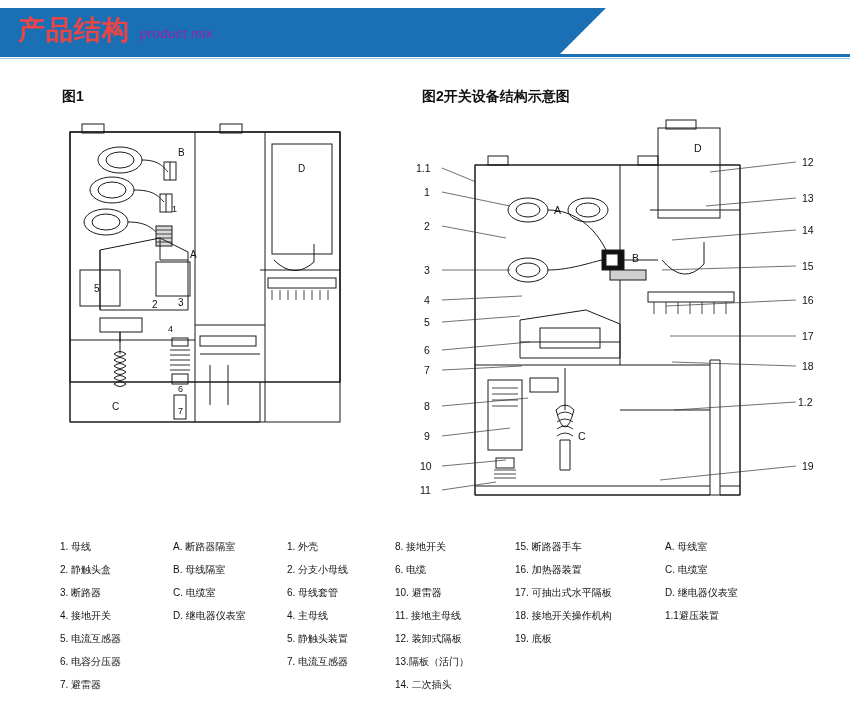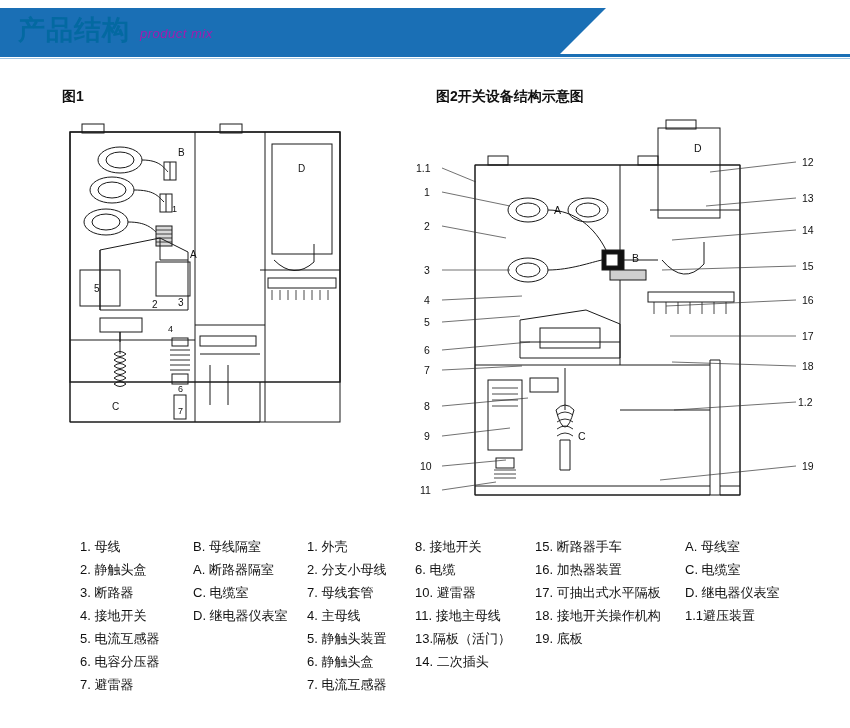--- a/index.html
+++ b/index.html
@@ -13,46 +13,46 @@
   .banner-blue{
     position:absolute;left:0;top:8px;width:560px;height:46px;
     background:#1a6fb5;
   }
   .banner-blue:after{
     content:"";position:absolute;right:-46px;top:0;width:0;height:0;
     border-left:46px solid #1a6fb5;border-bottom:46px solid transparent;
   }
   .banner-title{
     position:absolute;left:18px;top:12px;
-    font-size:27px;font-weight:bold;color:#0369a1;letter-spacing:1px;
+    font-size:27px;font-weight:bold;color:#ef4444;letter-spacing:1px;
   }
   .banner-sub{
     position:absolute;left:140px;top:26px;
     font-size:13px;color:#a21caf;font-style:italic;letter-spacing:.5px;
   }
   .banner-line{
     position:absolute;left:0;top:54px;width:850px;height:3px;background:#1a6fb5;
   }
   .banner-line2{
     position:absolute;left:0;top:58px;width:850px;height:1px;background:#9dc4e2;
   }
 
   
   .fig-cap{position:absolute;font-size:14px;font-weight:bold;color:#111;}
   #cap1{left:62px;top:88px;}
-  #cap2{left:436px;top:88px;}
+  #cap2{left:422px;top:88px;}
 
   
   .draw{position:absolute;}
   #fig1{left:60px;top:110px;width:300px;height:390px;}
   #fig2{left:410px;top:110px;width:420px;height:390px;}
 
   
   .legend{position:absolute;left:55px;top:535px;width:760px;height:180px;
-          font-size:13px;color:#111;margin-left:20px;}
+          font-size:10px;color:#111;}
   .legend-col{position:absolute;top:0;}
   .legend-col div{line-height:23px;white-space:nowrap;}
   #col1{left:5px;width:120px;}
   #col2{left:118px;width:110px;}
   #col3{left:232px;width:110px;}
   #col4{left:340px;width:120px;}
   #col5{left:460px;width:120px;}
   #col6{left:610px;width:160px;}
 
   
@@ -328,41 +328,41 @@
     <div>4. 接地开关</div>
     <div>5. 电流互感器</div>
     <div>6. 电容分压器</div>
     <div>7. 避雷器</div>
   </div>
 
   <div class="legend-col" id="col2">
     <div></div>
     <div></div>
     <div></div>
+    <div>A. 断路器隔室</div>
     <div>B. 母线隔室</div>
-    <div>A. 断路器隔室</div>
     <div>C. 电缆室</div>
     <div>D. 继电器仪表室</div>
   </div>
 
   <div class="legend-col" id="col3">
     <div>1. 外壳</div>
     <div>2. 分支小母线</div>
-    <div>7. 母线套管</div>
+    <div>6. 母线套管</div>
     <div>4. 主母线</div>
     <div>5. 静触头装置</div>
-    <div>6. 静触头盒</div>
     <div>7. 电流互感器</div>
   </div>
 
   <div class="legend-col" id="col4">
     <div>8. 接地开关</div>
     <div>6. 电缆</div>
     <div>10. 避雷器</div>
     <div>11. 接地主母线</div>
+    <div>12. 装卸式隔板</div>
     <div>13.隔板（活门）</div>
     <div>14. 二次插头</div>
   </div>
 
   <div class="legend-col" id="col5">
     <div>15. 断路器手车</div>
     <div>16. 加热器装置</div>
     <div>17. 可抽出式水平隔板</div>
     <div>18. 接地开关操作机构</div>
     <div>19. 底板</div>

